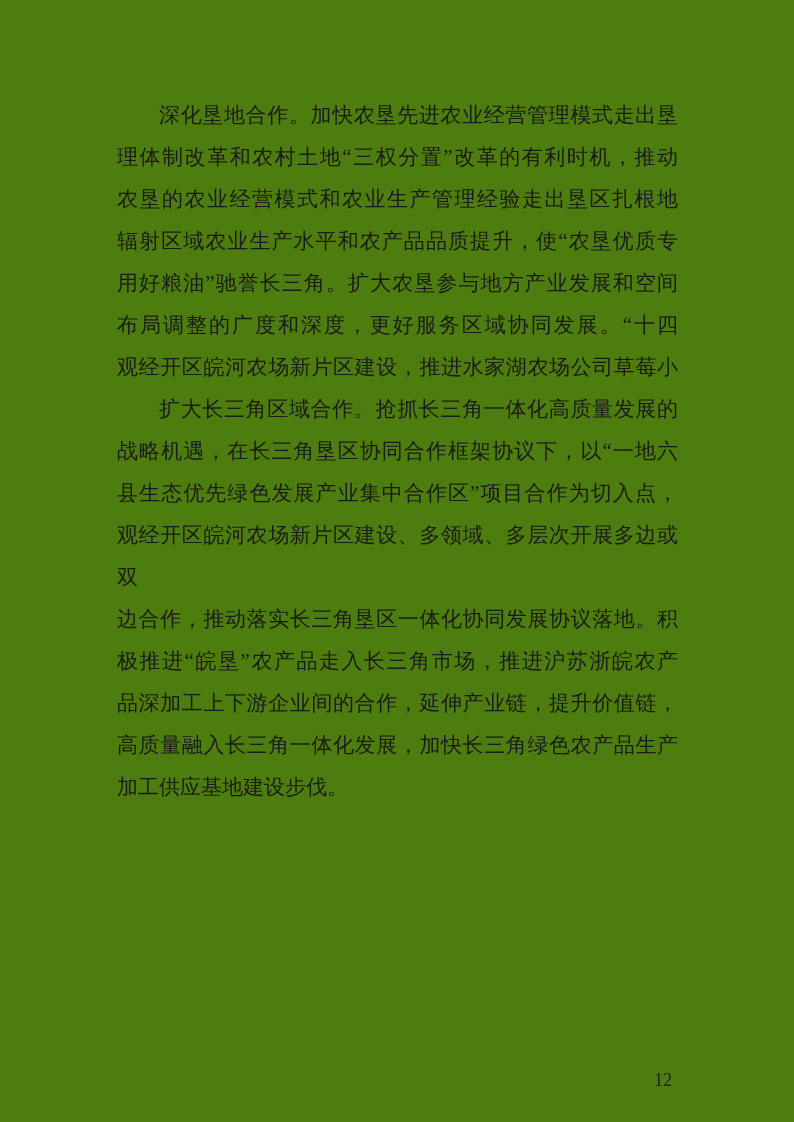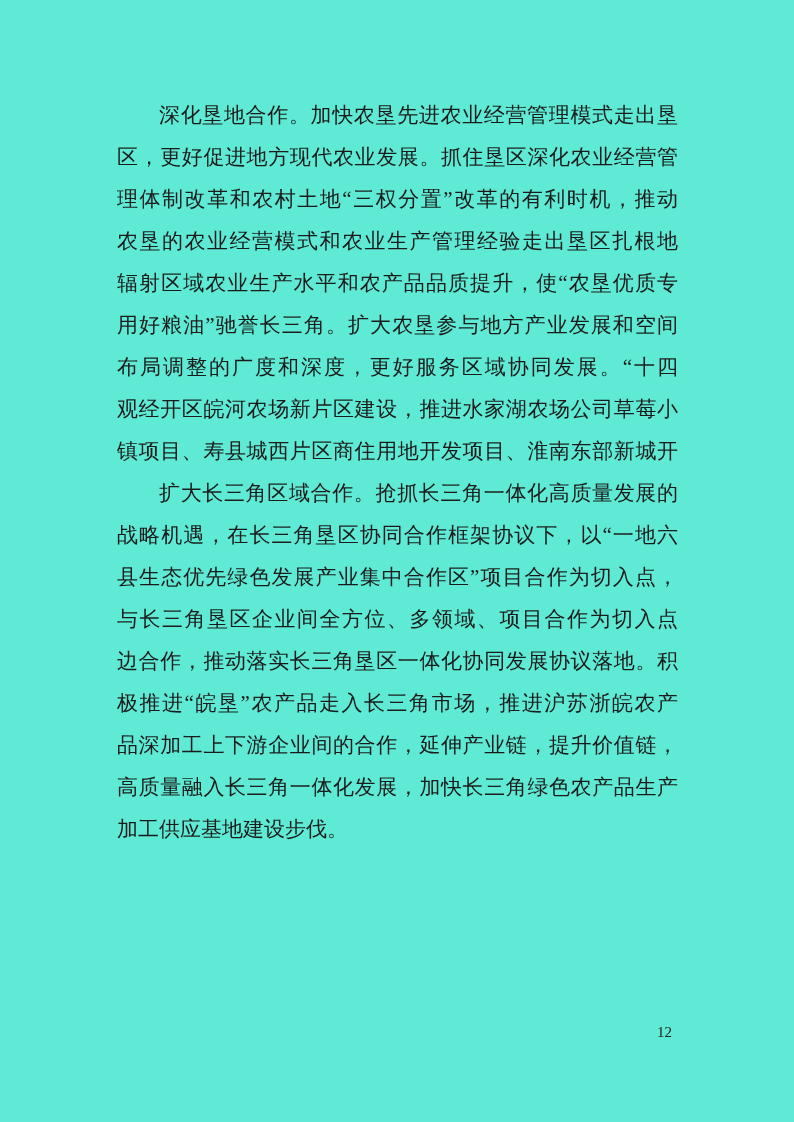--- a/index.html
+++ b/index.html
@@ -11,21 +11,21 @@
     width: 794px;
     height: 1122px;
     position: relative;
     font-family: "Liberation Serif", serif;
     color: #1b1b1b;
     overflow: hidden;
   }
   .page {
     position: absolute;
     inset: 0;
-    background: #5eead4;
+    background: #4d7c0f;
   }
   .content {
     position: absolute;
     left: 117px;
     top: 94px;
     width: 561px;
     font-size: 21px;
     line-height: 42px;
   }
   .para {
@@ -38,50 +38,48 @@
     text-justify: inter-character;
   }
   .line.first {
     text-indent: 2em;
   }
   .line.last {
     text-align-last: left;
   }
   .page-number {
     position: absolute;
-    top: 1024px;
+    top: 1072px;
     right: 122px;
-    font-size: 15px;
+    font-size: 18px;
     line-height: 16px;
     color: #222222;
   }
 </style>
 </head>
 <body>
 
 <div class="page">
   <div class="content">
 
     <div class="para">
       <div class="line first">深化垦地合作。加快农垦先进农业经营管理模式走出垦</div>
-      <div class="line">区，更好促进地方现代农业发展。抓住垦区深化农业经营管</div>
       <div class="line">理体制改革和农村土地“三权分置”改革的有利时机，推动</div>
       <div class="line">农垦的农业经营模式和农业生产管理经验走出垦区扎根地</div>
       <div class="line">辐射区域农业生产水平和农产品品质提升，使“农垦优质专</div>
       <div class="line">用好粮油”驰誉长三角。扩大农垦参与地方产业发展和空间</div>
       <div class="line">布局调整的广度和深度，更好服务区域协同发展。“十四</div>
       <div class="line">观经开区皖河农场新片区建设，推进水家湖农场公司草莓小</div>
-      <div class="line">镇项目、寿县城西片区商住用地开发项目、淮南东部新城开</div>
     </div>
 
     <div class="para">
       <div class="line first">扩大长三角区域合作。抢抓长三角一体化高质量发展的</div>
       <div class="line">战略机遇，在长三角垦区协同合作框架协议下，以“一地六</div>
       <div class="line">县生态优先绿色发展产业集中合作区”项目合作为切入点，</div>
-      <div class="line">与长三角垦区企业间全方位、多领域、项目合作为切入点</div>
+      <div class="line">观经开区皖河农场新片区建设、多领域、多层次开展多边或双</div>
       <div class="line">边合作，推动落实长三角垦区一体化协同发展协议落地。积</div>
       <div class="line">极推进“皖垦”农产品走入长三角市场，推进沪苏浙皖农产</div>
       <div class="line">品深加工上下游企业间的合作，延伸产业链，提升价值链，</div>
       <div class="line">高质量融入长三角一体化发展，加快长三角绿色农产品生产</div>
       <div class="line last">加工供应基地建设步伐。</div>
     </div>
 
   </div>
 
   <div class="page-number">12</div>

